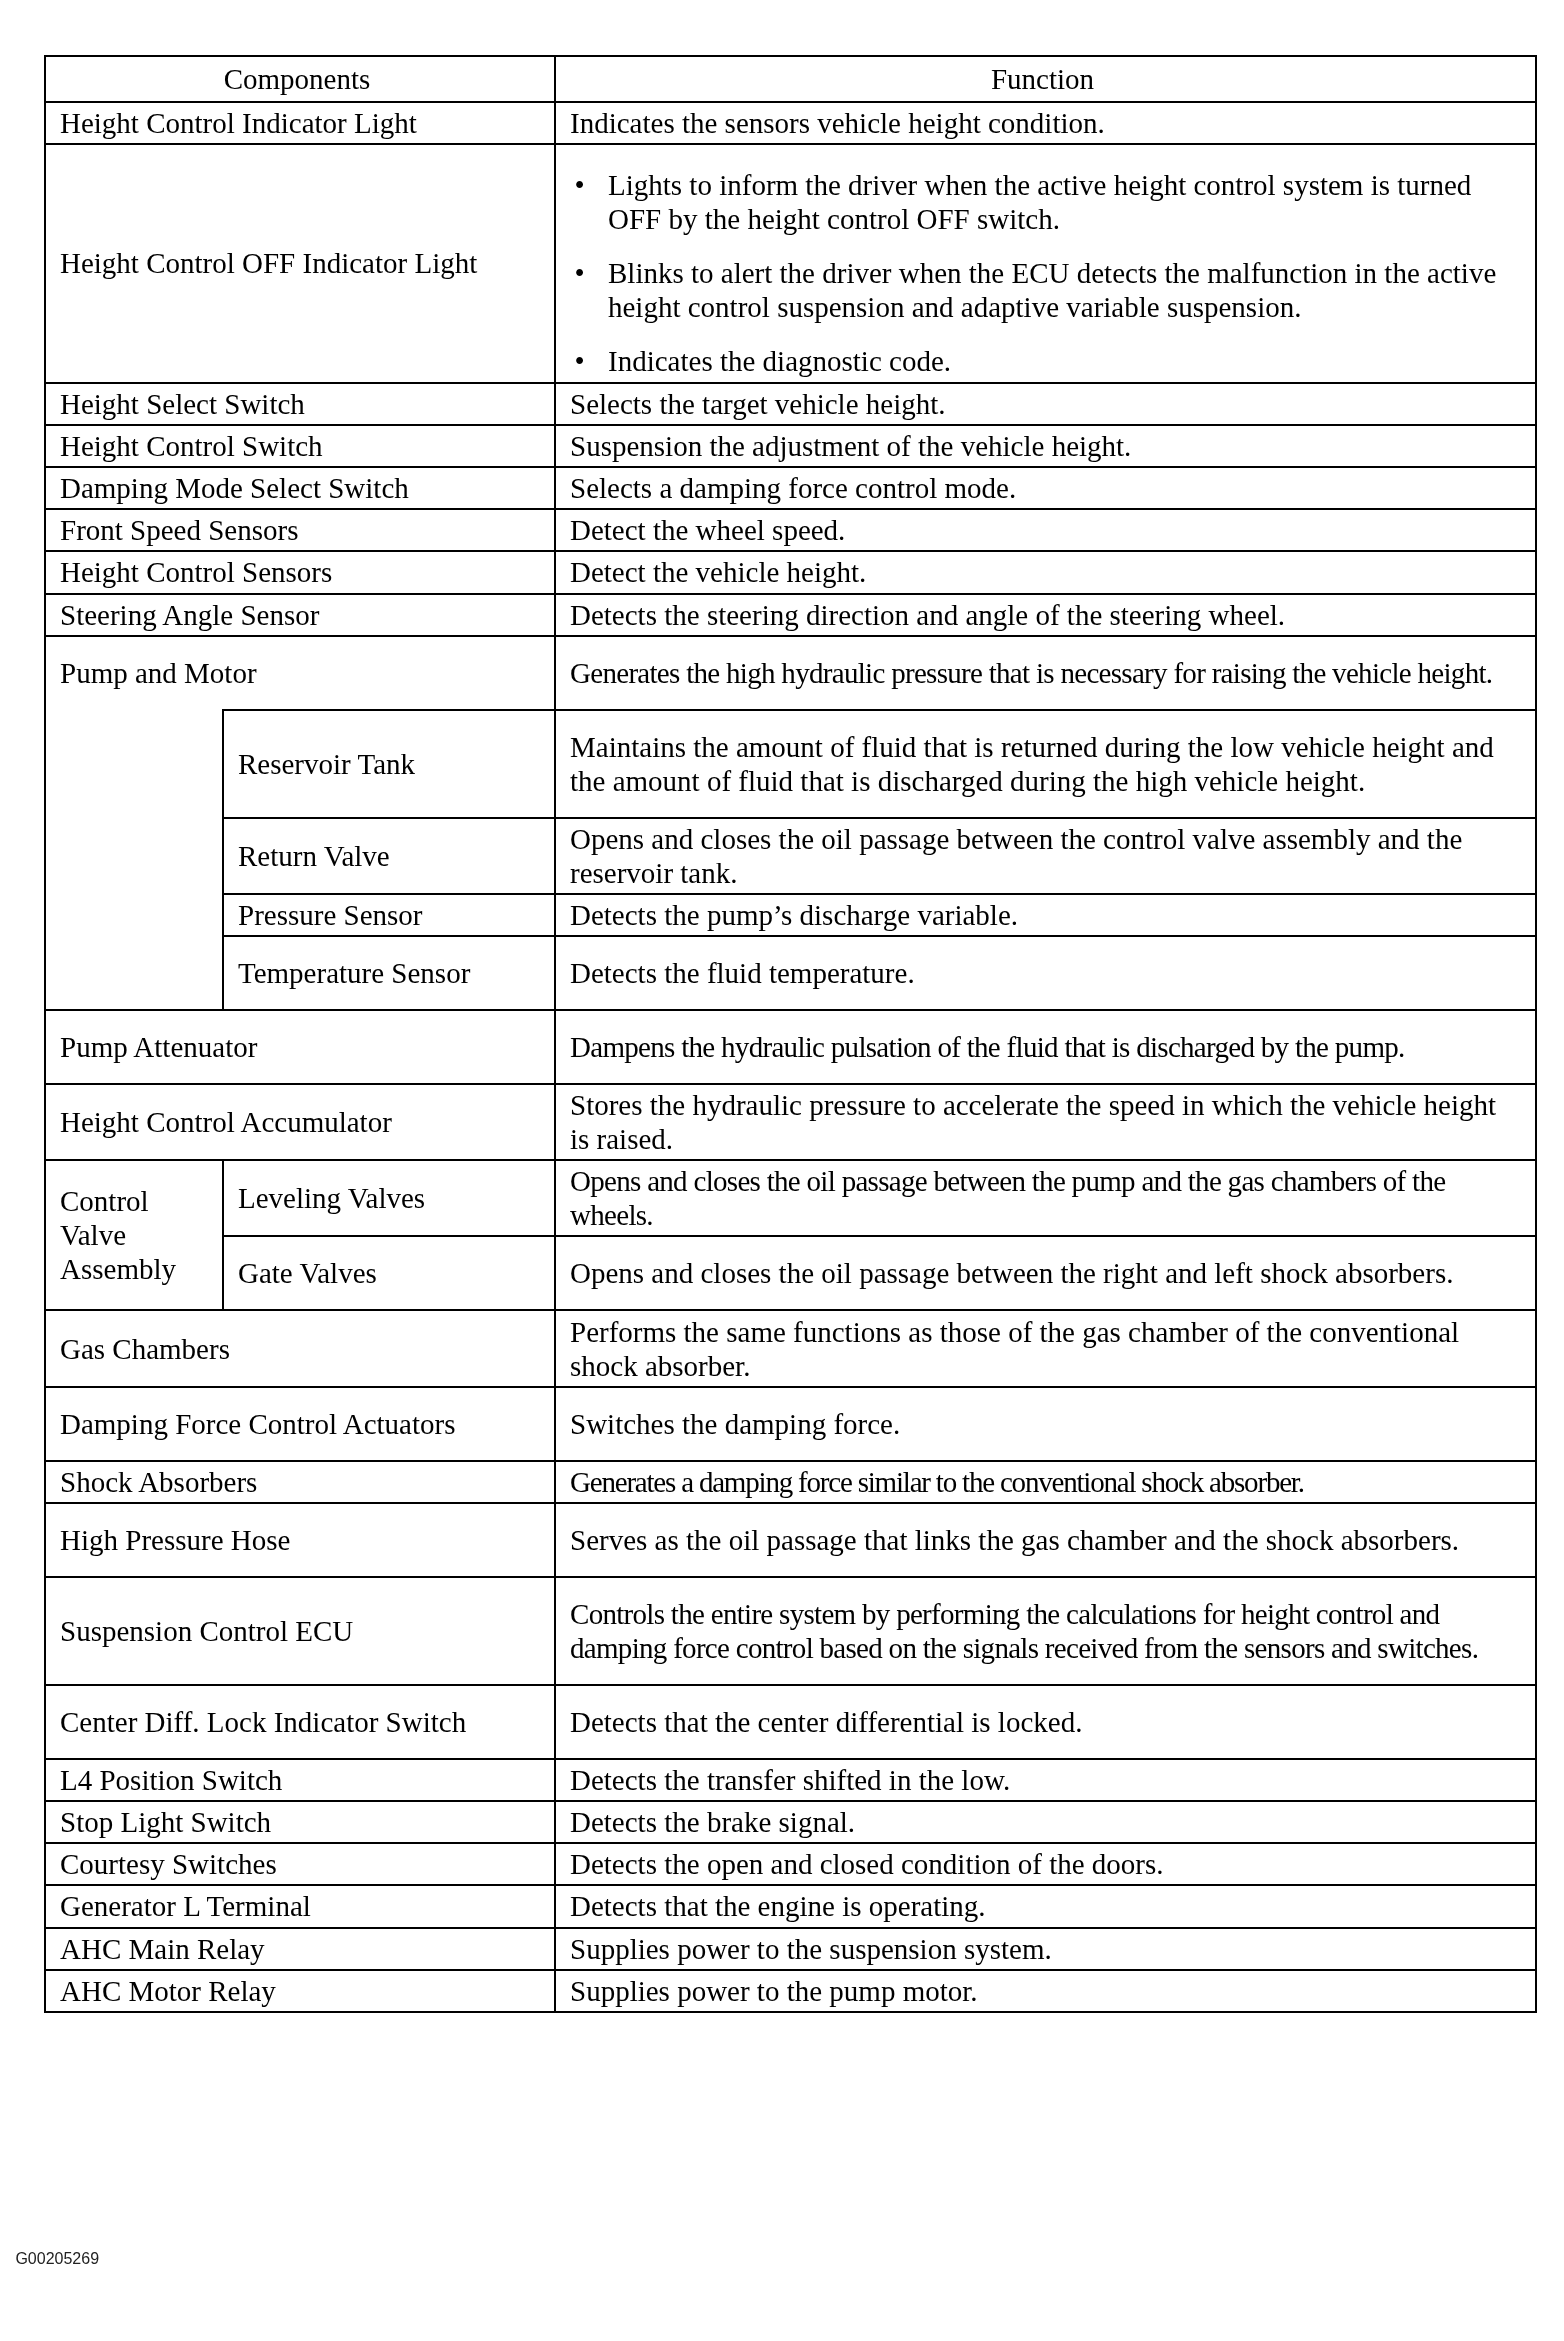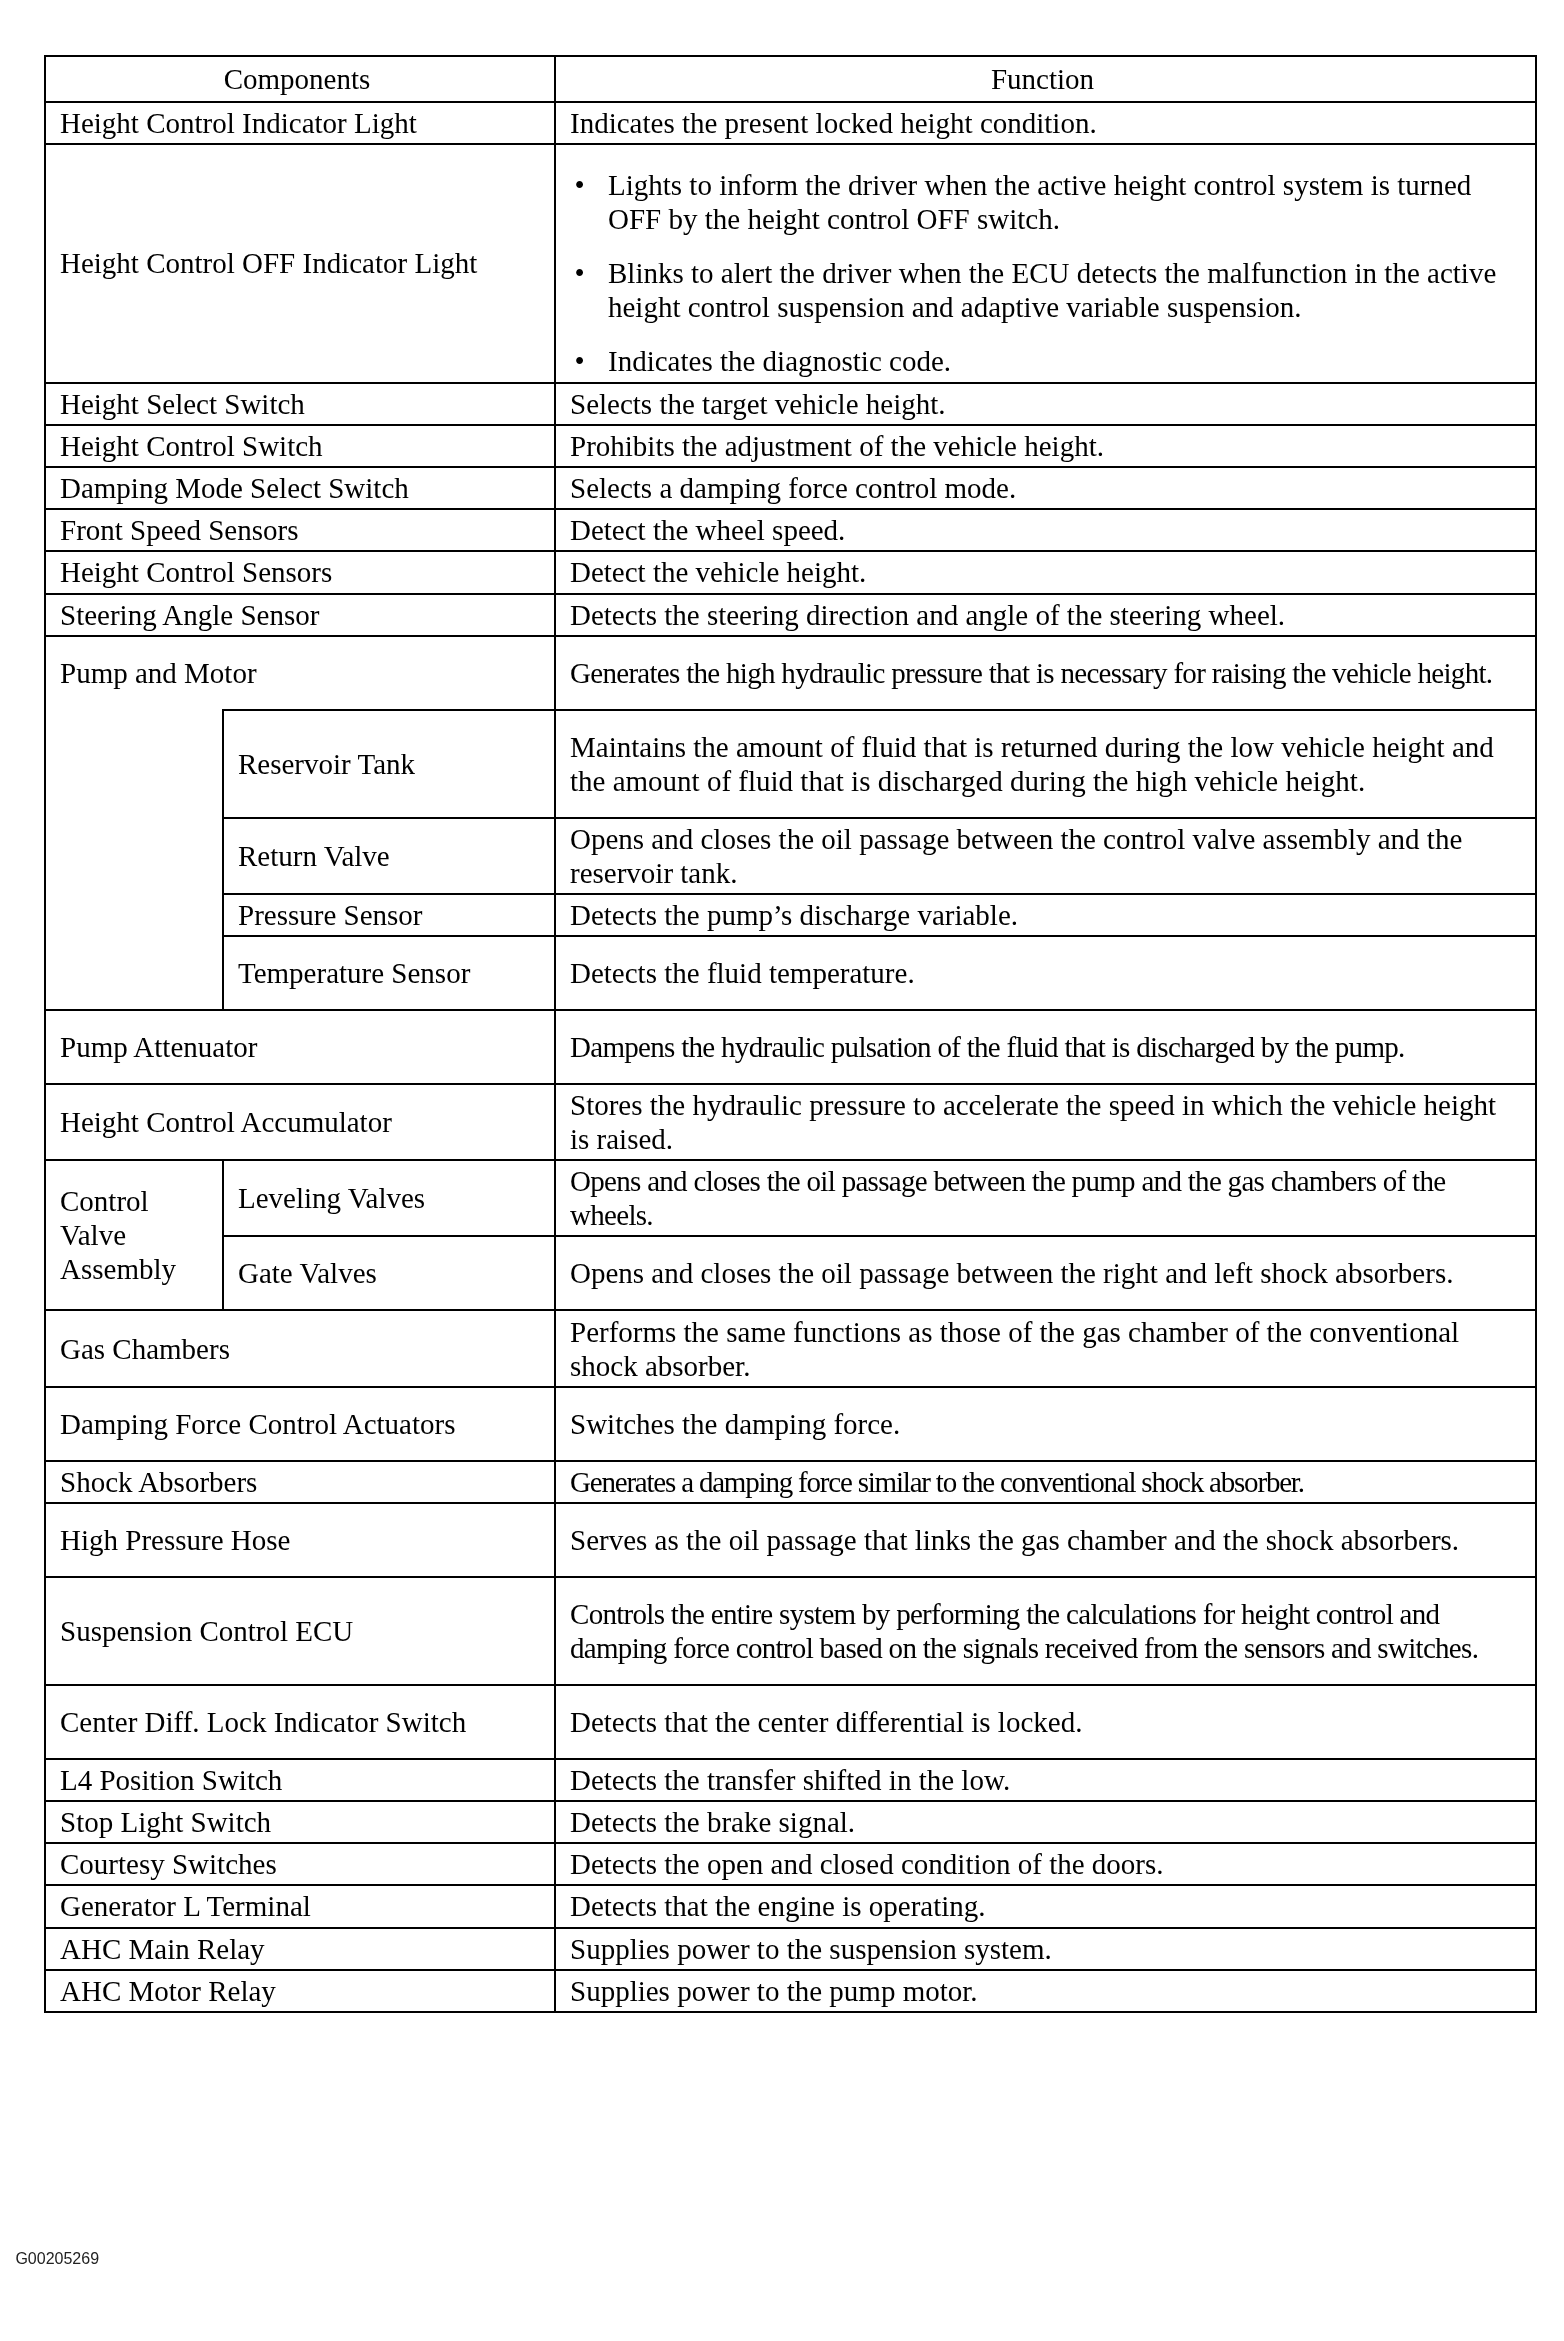--- a/index.html
+++ b/index.html
@@ -49,39 +49,39 @@
       </colgroup>
   <thead>
     <tr>
       <th colspan="2">Components</th>
       <th>Function</th>
     </tr>
   </thead>
   <tbody>
     <tr class="h1">
       <td colspan="2">Height Control Indicator Light</td>
-      <td>Indicates the present locked height condition.</td>
+      <td>Indicates the sensors vehicle height condition.</td>
     </tr>
     <tr>
       <td colspan="2">Height Control OFF Indicator Light</td>
       <td>
         <ul class="bullets">
           <li>Lights to inform the driver when the active height control system is turned OFF by the height control OFF switch.</li>
           <li>Blinks to alert the driver when the ECU detects the malfunction in the active height control suspension and adaptive variable suspension.</li>
           <li>Indicates the diagnostic code.</li>
         </ul>
       </td>
     </tr>
     <tr class="h1">
       <td colspan="2">Height Select Switch</td>
       <td>Selects the target vehicle height.</td>
     </tr>
     <tr class="h1">
       <td colspan="2">Height Control Switch</td>
-      <td>Prohibits the adjustment of the vehicle height.</td>
+      <td>Suspension the adjustment of the vehicle height.</td>
     </tr>
     <tr class="h1">
       <td colspan="2">Damping Mode Select Switch</td>
       <td>Selects a damping force control mode.</td>
     </tr>
     <tr class="h1">
       <td colspan="2">Front Speed Sensors</td>
       <td>Detect the wheel speed.</td>
     </tr>
     <tr class="h1">

